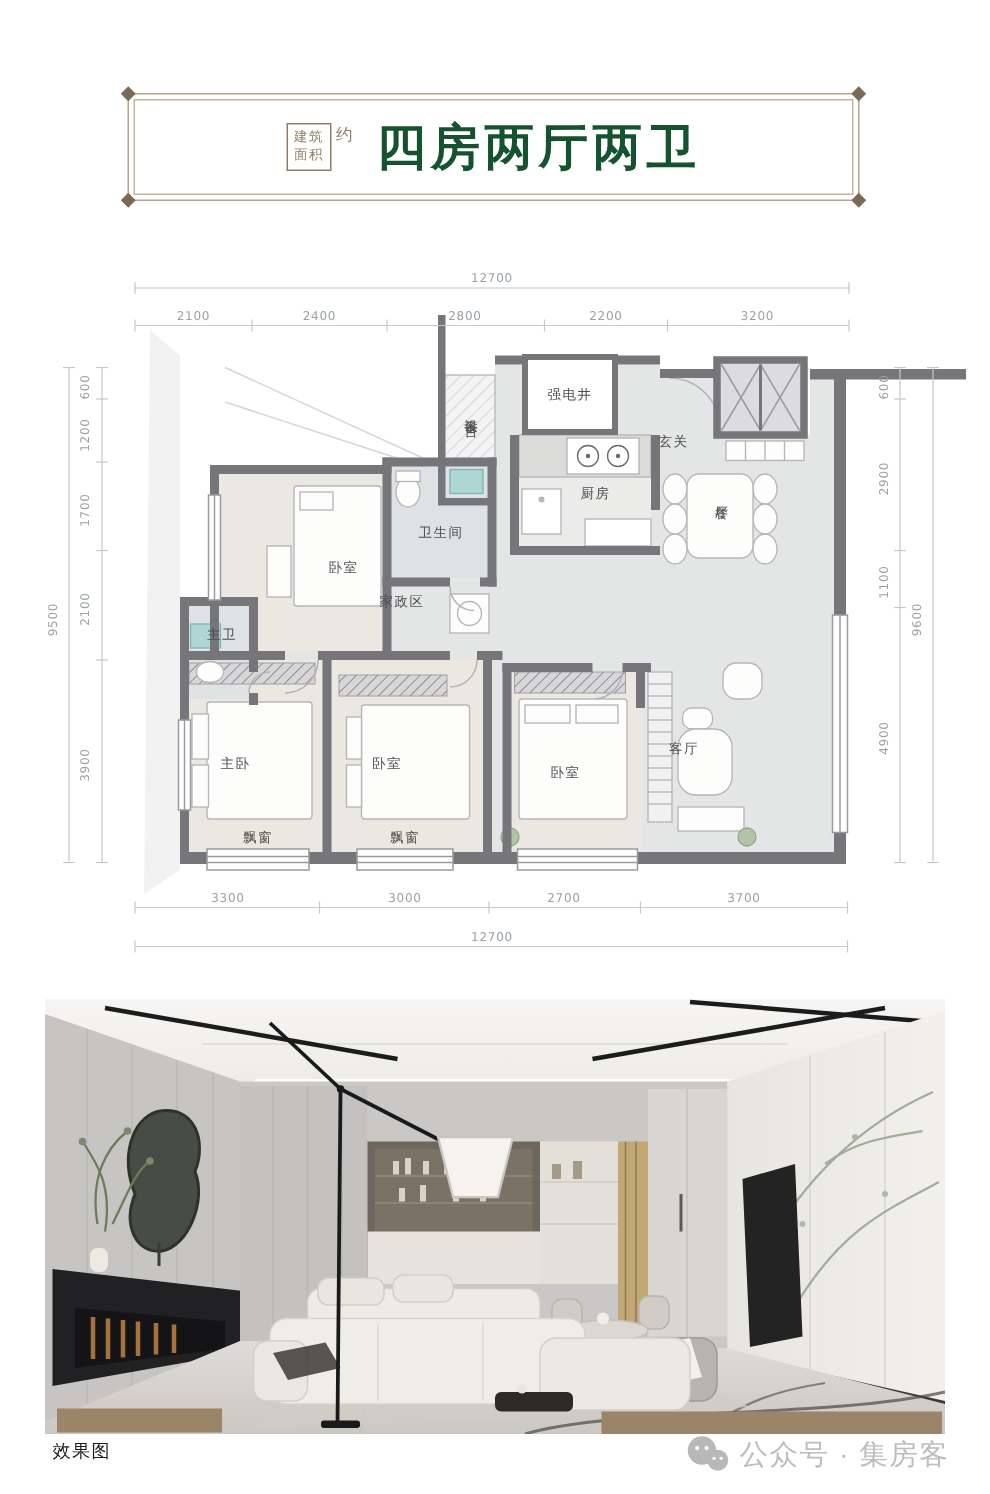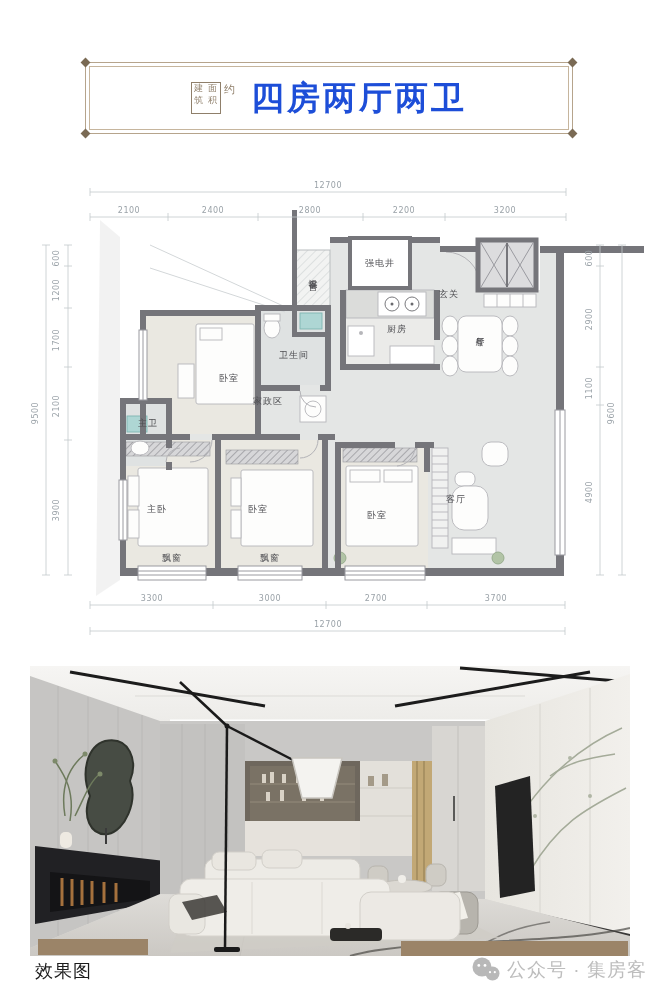--- a/index.html
+++ b/index.html
@@ -8,45 +8,45 @@
 
   
   .banner{position:absolute;left:85px;top:62px;width:488px;height:72px;
           border:1.5px solid #b6a48c;box-sizing:border-box;background:#fff;}
   .banner-inner{position:absolute;left:3px;top:3px;right:3px;bottom:3px;
           border:1px solid #c6b59d;display:flex;align-items:center;justify-content:center;}
   .corner{position:absolute;width:7px;height:7px;background:#7a6a54;transform:rotate(45deg);}
   .corner.tl{left:-4px;top:-4px}.corner.tr{right:-4px;top:-4px}
   .corner.bl{left:-4px;bottom:-4px}.corner.br{right:-4px;bottom:-4px}
   .area-tag{width:28px;height:30px;border:1px solid #8f7f6a;color:#8f7f6a;
-          font-size:9px;line-height:1.3;text-align:center;display:flex;
+          font-size:9px;line-height:1.3;text-align:center;display:flex;flex-direction:column;
           justify-content:center;letter-spacing:1px;}
   .approx{font-size:11px;color:#8f7f6a;margin:0 6px 0 3px;position:relative;top:-9px;}
   .area-value{font-family:"Liberation Serif","DejaVu Serif",serif;font-weight:700;
           font-size:44px;color:#6f614f;letter-spacing:1px;}
   .area-sup{font-size:19px;vertical-align:14px;}
   .banner-title{font-family:"Liberation Serif","DejaVu Serif",serif;font-weight:700;
-          font-size:33px;color:#1d4ed8;letter-spacing:3px;margin-left:10px;}
+          font-size:33px;color:#14532d;letter-spacing:3px;margin-left:10px;}
 
   
   .plan-wrap{position:absolute;left:0;top:150px;width:660px;height:512px;}
   svg text.room{font-family:"DejaVu Sans","Liberation Sans",sans-serif;
           font-size:9px;fill:#4e4e52;letter-spacing:1px;}
   svg text.dim{font-family:"DejaVu Sans","Liberation Sans",sans-serif;
           font-size:8px;fill:#9aa2a8;letter-spacing:.5px;}
   svg .vtext{writing-mode:vertical-rl;}
 
   
   .photo{position:absolute;left:30px;top:666px;width:600px;height:290px;
          background:#d9d7d3;overflow:hidden;}
-  .caption{position:absolute;left:35px;top:959px;font-size:18px;color:#1c1c1c;
+  .caption{position:absolute;left:35px;top:959px;font-size:12px;color:#1c1c1c;
          letter-spacing:1px;}
 
   
-  .watermark{position:absolute;left:472px;top:957px;display:flex;align-items:center;gap:7px;}
+  .watermark{position:absolute;left:458px;top:957px;display:flex;align-items:center;gap:7px;}
   .watermark-text{font-size:19px;color:#bdbdbd;letter-spacing:1px;white-space:nowrap;}
 </style>
 </head>
 <body>
 
 <div class="banner">
   <span class="corner tl"></span>
   <span class="corner tr"></span>
   <span class="corner bl"></span>
   <span class="corner br"></span>

